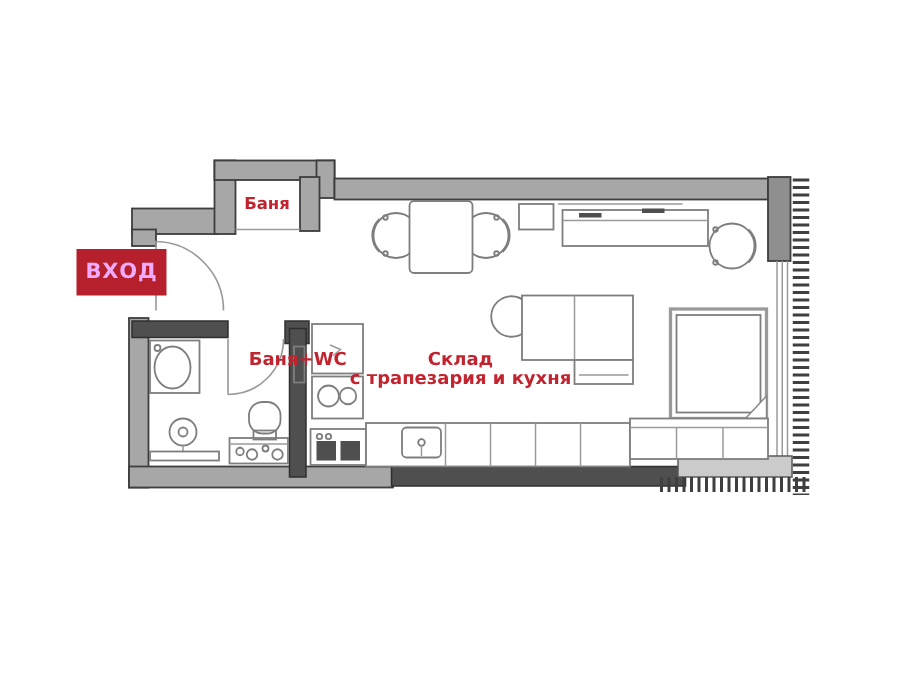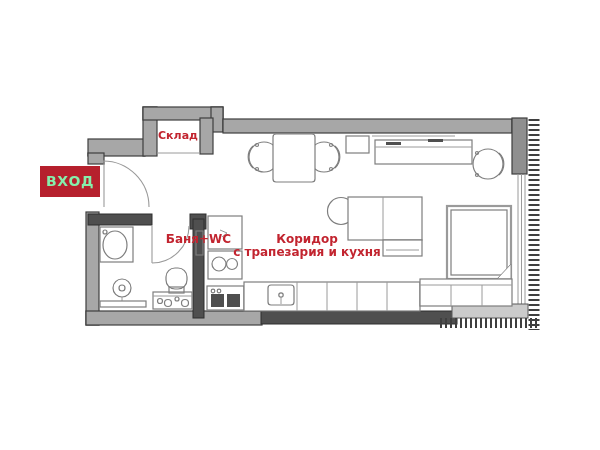--- a/index.html
+++ b/index.html
@@ -19,22 +19,22 @@
   .door{stroke:#9a9a9a;stroke-width:1.1;fill:none;}
   .comb{stroke:#3f3f3f;fill:none;}
   .dk {fill:#4f4f4f;stroke:none;}
   
   .lbl{position:absolute;color:var(--label_red);font-weight:bold;text-align:center;white-space:nowrap;}
   .lbl-storage {left:153px;top:129px;width:50px;font-size:11px;}
   .lbl-corridor{left:158px;top:170px;width:76px;font-size:13px;}
   .lbl-bath    {left:120px;top:232px;width:75px;font-size:12px;margin-left:41px;}
   .lbl-living  {left:230px;top:233px;width:154px;font-size:12px;line-height:13px;}
   .badge{
-    position:absolute;left:40px;top:166px;width:60px;height:31px;
-    background:var(--badge_red);color:#86efac;font-weight:bold;font-size:14px;
+    position:absolute;left:51px;top:166px;width:60px;height:31px;
+    background:var(--badge_red);color:#f0abfc;font-weight:bold;font-size:14px;
     line-height:31px;text-align:center;letter-spacing:0.5px;
   }
 </style>
 </head>
 <body>
 
 <div class="plan">
 
   <svg width="600" height="450" viewBox="0 0 600 450">
 
@@ -166,19 +166,19 @@
     </g>
     <g>
       <rect class="f" x="420" y="279" width="92" height="27"></rect>
       <line class="thin" x1="420" y1="285" x2="512" y2="285"></line>
       <line class="thin" x1="451" y1="285" x2="451" y2="306"></line>
       <line class="thin" x1="482" y1="285" x2="482" y2="306"></line>
     </g>
   </svg>
 
   <div class="badge">ВХОД</div>
-  <div class="lbl lbl-storage">Склад</div>
+  <div class="lbl lbl-storage">Баня</div>
   <div class="lbl lbl-bath">Баня+WC</div>
   <div class="lbl lbl-living">
-    <div>Коридор</div>
+    <div>Склад</div>
     <div>с трапезария и кухня</div>
   </div>
 </div>
 
 </body></html>

